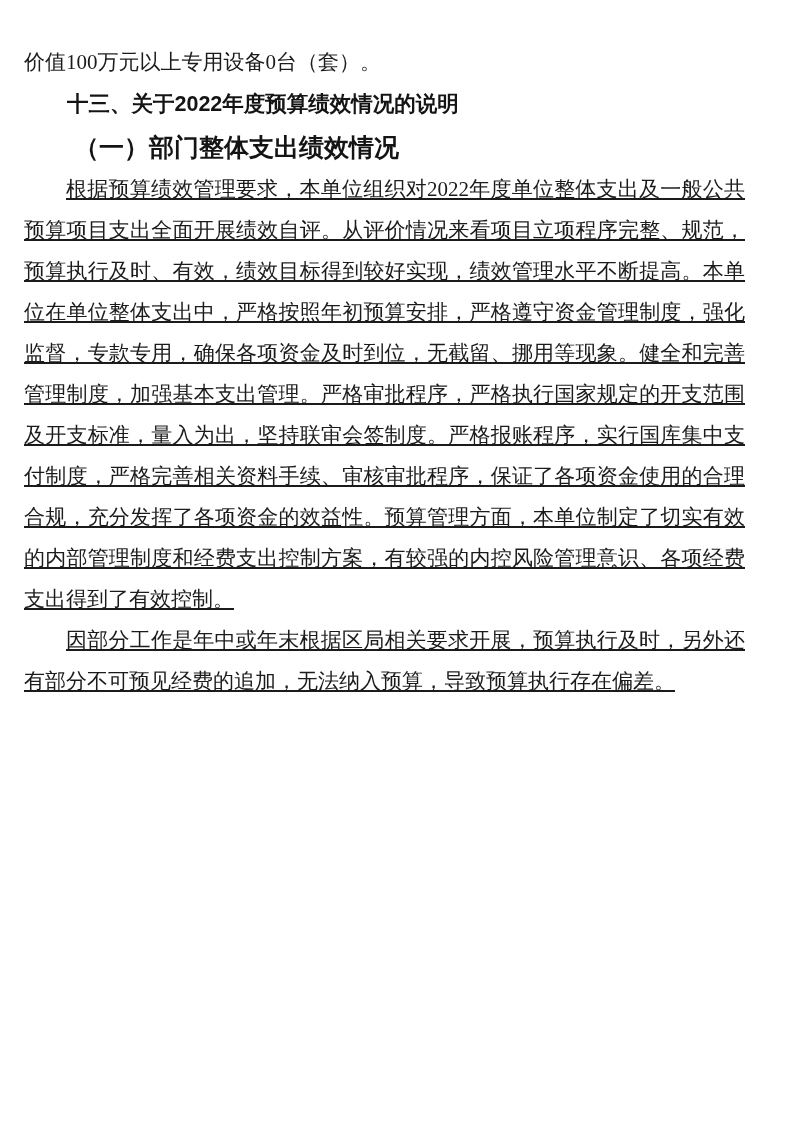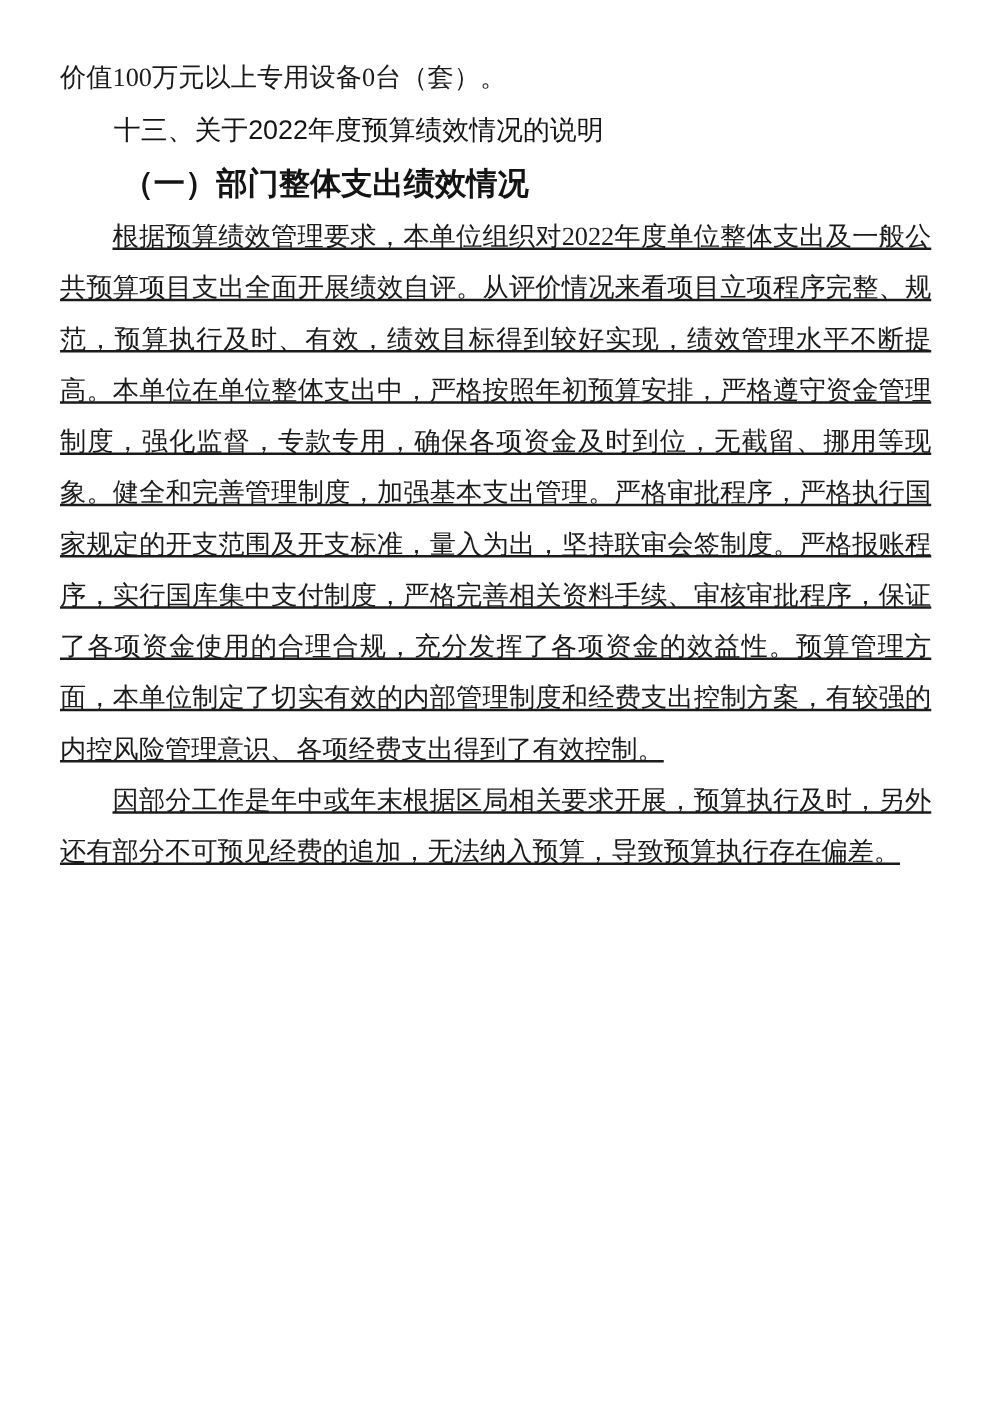--- a/index.html
+++ b/index.html
@@ -7,21 +7,21 @@
     padding: 0;
     background: #e8e8e8;
   }
   .page {
     position: relative;
     width: 793px;
     height: 1122px;
     margin: 0 auto;
     background: #ffffff;
     box-sizing: border-box;
-    padding: 42px 48px 0 48px;
+    padding: 42px 48px 0 24px;
     overflow: hidden;
     font-family: "Liberation Serif", "DejaVu Serif", serif;
     color: #1b1b1b;
   }
   .doc-line {
     margin: 0;
     font-size: 21px;
     line-height: 41px;
     text-align: justify;
   }
@@ -29,21 +29,21 @@
     text-indent: 0;
   }
   .body-para {
     text-indent: 2em;
     text-decoration: underline;
   }
   .section-heading {
     margin: 0;
     font-size: 21.5px;
     line-height: 43px;
-    font-weight: normal;
+    font-weight: bold;
     text-indent: 2em;
     text-align: left;
     font-family: "Liberation Sans", "DejaVu Sans", sans-serif;
     color: #141414;
   }
   .sub-heading {
     margin: 0;
     font-size: 25px;
     line-height: 43px;
     font-weight: bold;

